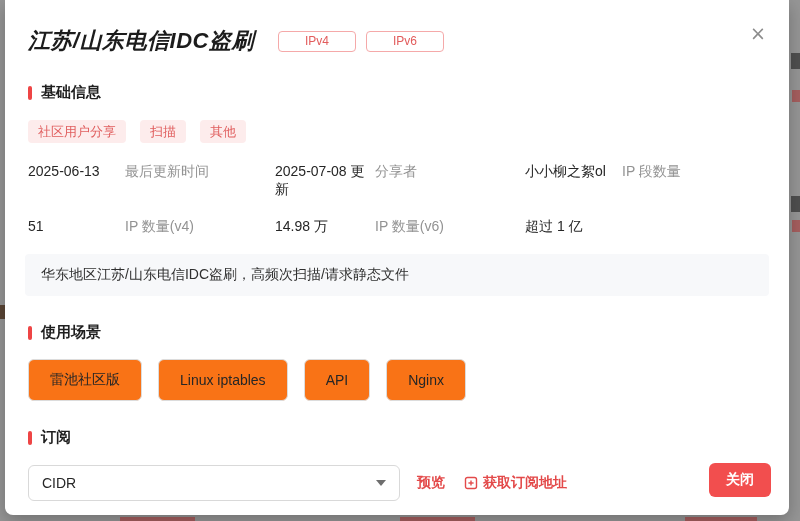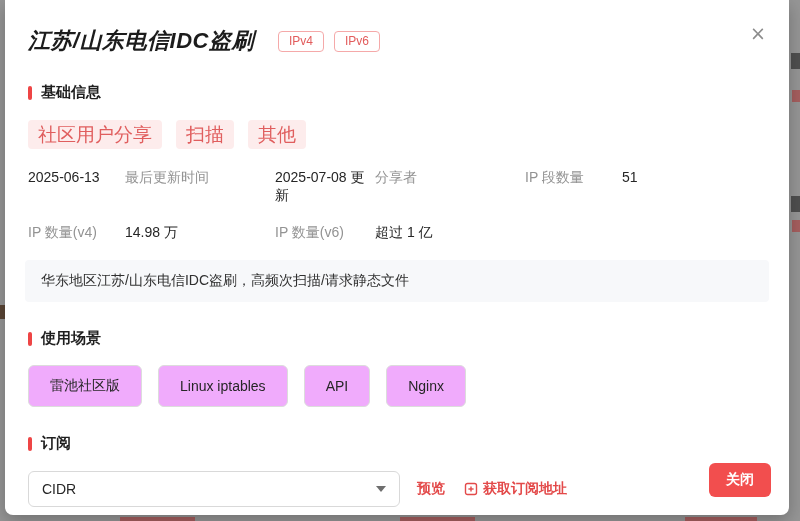--- a/index.html
+++ b/index.html
@@ -26,21 +26,21 @@
   }
 
   .modal-header { display: flex; align-items: center; position: relative; }
   .modal-title {
     font-size: 22px; font-weight: bold; color: #1c1c1c; letter-spacing: 0.5px; font-style: italic;
   }
   .badge-group { display: flex; gap: 10px; margin-left: 24px; }
   .ip-badge {
     border: 1px solid #f5a9a9; color: #e25c5c;
     font-size: 12px; line-height: 1;
-    padding: 3px 10px 4px; border-radius: 4px;
+    padding: 3px 26px 4px; border-radius: 4px;
     background: #fff; cursor: default;
   }
   .close-btn {
     position: absolute; right: 0; top: -2px;
     font-size: 19px; color: #8c8c8c; line-height: 1;
     background: none; border: none; cursor: pointer;
     font-family: "DejaVu Sans", sans-serif;
   }
 
   
@@ -53,21 +53,21 @@
     flex: 0 0 auto;
   }
   .sh-basic { margin-top: 27px; }
   .sh-usage { margin-top: 27px; }
   .sh-subscribe { margin-top: 27px; }
 
   
   .tag-row { display: flex; gap: 14px; margin-top: 18px; }
   .tag {
     background: #fdecec; color: #e05e5e;
-    font-size: 19px; padding: 5px 10px; border-radius: 4px;
+    font-size: 13px; padding: 5px 10px; border-radius: 4px;
     line-height: 1;
   }
 
   
   .fields-grid {
     margin-top: 20px;
     display: grid;
     grid-template-columns: 97px 150px 100px 150px 97px 1fr;
     row-gap: 19px;
     font-size: 14px;
@@ -81,21 +81,21 @@
     margin: 18px -3px 0 -3px;
     background: #f7f8fa;
     border-radius: 4px;
     padding: 12px 16px;
     font-size: 14px; color: #303030;
   }
 
   
   .scenario-row { display: flex; gap: 16px; margin-top: 17px; }
   .scenario-btn {
-    background: #f0abfc; border: 1px solid #dcdcdc; border-radius: 6px;
+    background: #f97316; border: 1px solid #dcdcdc; border-radius: 6px;
     height: 42px; padding: 0 21px;
     font-size: 14px; color: #262626;
     display: flex; align-items: center; justify-content: center;
     cursor: pointer; font-family: inherit;
   }
 
   
   .subscribe-row { display: flex; align-items: center; margin-top: 18px; }
   .format-select {
     width: 372px; height: 36px;
@@ -163,20 +163,21 @@
     <span class="tag">社区用户分享</span>
     <span class="tag">扫描</span>
     <span class="tag">其他</span>
   </div>
 
   <div class="fields-grid">
     <span class="field-value">2025-06-13</span>
     <span class="field-label">最后更新时间</span>
     <span class="field-value">2025-07-08 更新</span>
     <span class="field-label">分享者</span>
+    <span class="field-value">小小柳之絮ol</span>
     <span class="field-label">IP 段数量</span>
     <span class="field-value">51</span>
     <span class="field-label">IP 数量(v4)</span>
     <span class="field-value">14.98 万</span>
     <span class="field-label">IP 数量(v6)</span>
     <span class="field-value">超过 1 亿</span>
   </div>
 
   <div class="description-box">华东地区江苏/山东电信IDC盗刷，高频次扫描/请求静态文件</div>
 

